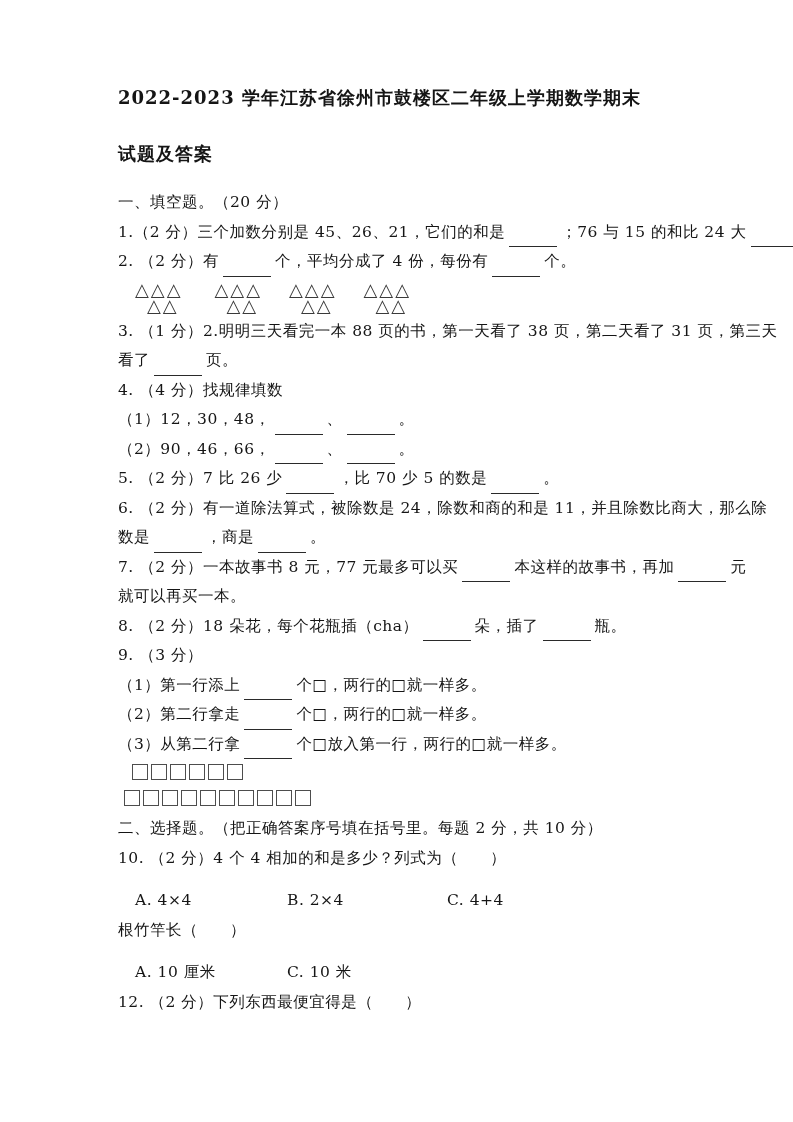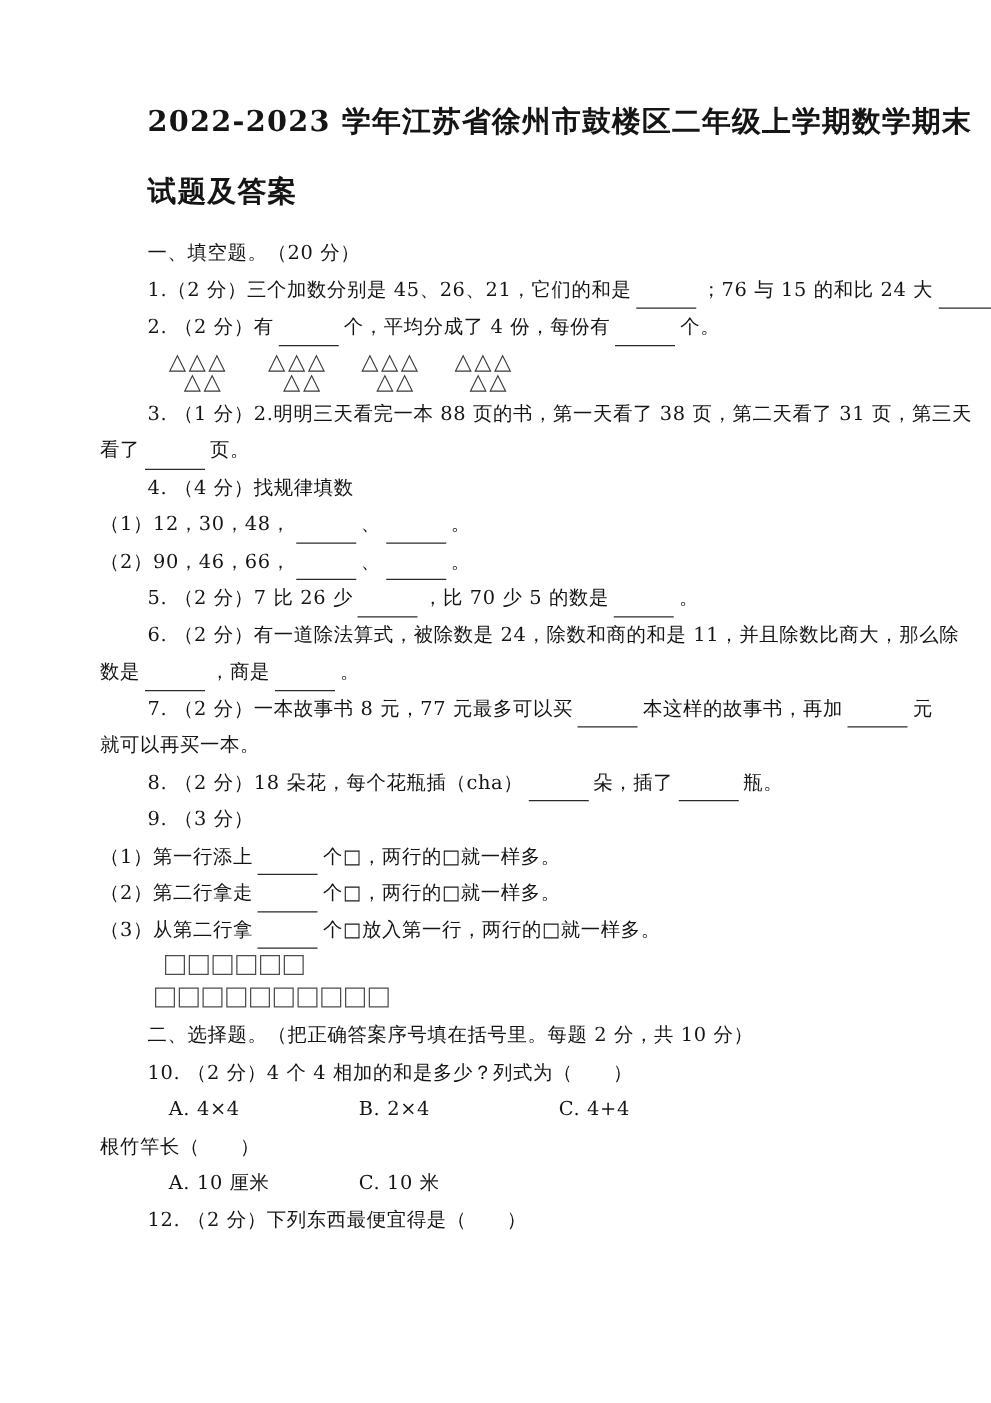--- a/index.html
+++ b/index.html
@@ -6,30 +6,30 @@
   body {
     width: 793px; height: 1122px;
     font-family: "DejaVu Serif", "DejaVu Sans", "Liberation Serif", serif;
     color: #151515;
     overflow: hidden;
   }
   .page { position: relative; width: 793px; height: 1122px; background: #fff; }
 
   .title-block { margin: 70px 40px 0 118px; }
   .title-line {
-    font-size: 23px; font-weight: bold; line-height: 56px;
+    font-size: 18px; font-weight: bold; line-height: 56px;
     white-space: nowrap; letter-spacing: 1px;
   }
 
   .body-text { font-size: 15.5px; }
   .line {
     margin-left: 118px; line-height: 29.5px; white-space: nowrap;
     letter-spacing: 0.5px;
   }
-  .line.indent { margin-left: 80px; }
+  .line.indent { margin-left: 118px; }
 
   .blank {
     display: inline-block; width: 48px; height: 1em;
     border-bottom: 1.4px solid #2a2a2a;
     margin: 0 4px; vertical-align: bottom;
   }
 
   .tri-block { margin: 5px 0 3px 135px; line-height: 0; }
   .tri-group {
     display: inline-block; margin-right: 27px; vertical-align: top;
@@ -41,21 +41,21 @@
 
   .sq-row { line-height: 26px; font-size: 0; }
   .sq-row.r1 { margin-left: 132px; }
   .sq-row.r2 { margin-left: 124px; }
   .sq {
     display: inline-block; width: 14px; height: 14px;
     border: 1.7px solid #4d4d4d; margin-right: 3px; background: #fff;
     vertical-align: middle;
   }
 
-  .opts { margin-left: 135px; line-height: 29.5px; display: flex; white-space: nowrap; letter-spacing: 0.5px; }
+  .opts { margin-left: 135px; line-height: 29.5px; display: flex; white-space: nowrap; letter-spacing: 0.5px; margin-top: 13px; }
   .opt-a { width: 152px; }
   .opt-b { width: 160px; }
   .opt-c { flex: 1; }
 </style>
 </head>
 <body>
 
 <div class="page">
 
   <div class="title-block">

